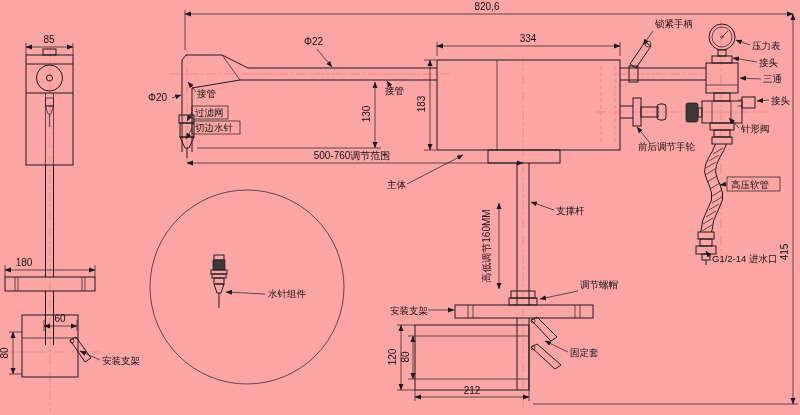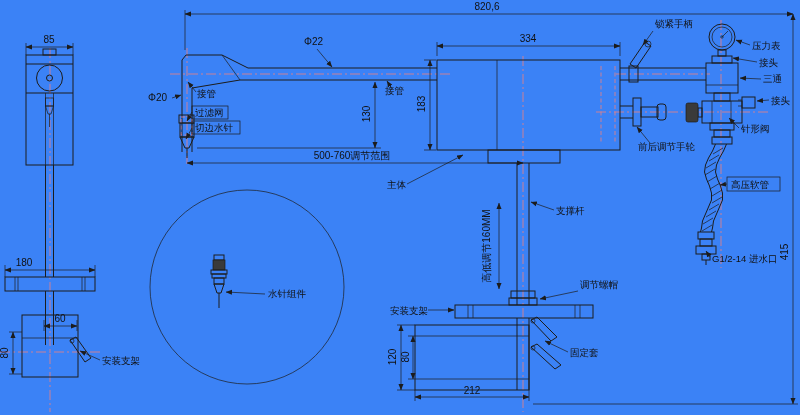--- a/index.html
+++ b/index.html
@@ -1,16 +1,16 @@
 <!DOCTYPE html>
 <html><head>
 <meta charset="utf-8">
 <style>
   html,body{margin:0;padding:0;background:#ffffff;}
-  .stage{position:relative;width:800px;height:415px;background:#3b82f6;overflow:hidden;}
+  .stage{position:relative;width:800px;height:415px;background:#fca5a5;overflow:hidden;}
   svg{display:block;}
   .ln{stroke:#1c1c1c;stroke-width:1;fill:none;}
   .thin{stroke:#1c1c1c;stroke-width:0.7;fill:none;}
   .dim{stroke:#1c1c1c;stroke-width:0.7;fill:none;}
   .cl{stroke:#f08080;stroke-width:0.8;fill:none;stroke-dasharray:10 3 2 3;}
   .rd{stroke:#f08080;stroke-width:0.8;fill:none;stroke-dasharray:4 2.5;}
   .fillD{fill:#3a3a3a;stroke:#1c1c1c;stroke-width:0.7;}
   text{font-family:"Liberation Sans","DejaVu Sans",sans-serif;font-size:9.5px;fill:#111;}
   text.dimt{font-size:10px;}
 </style>

